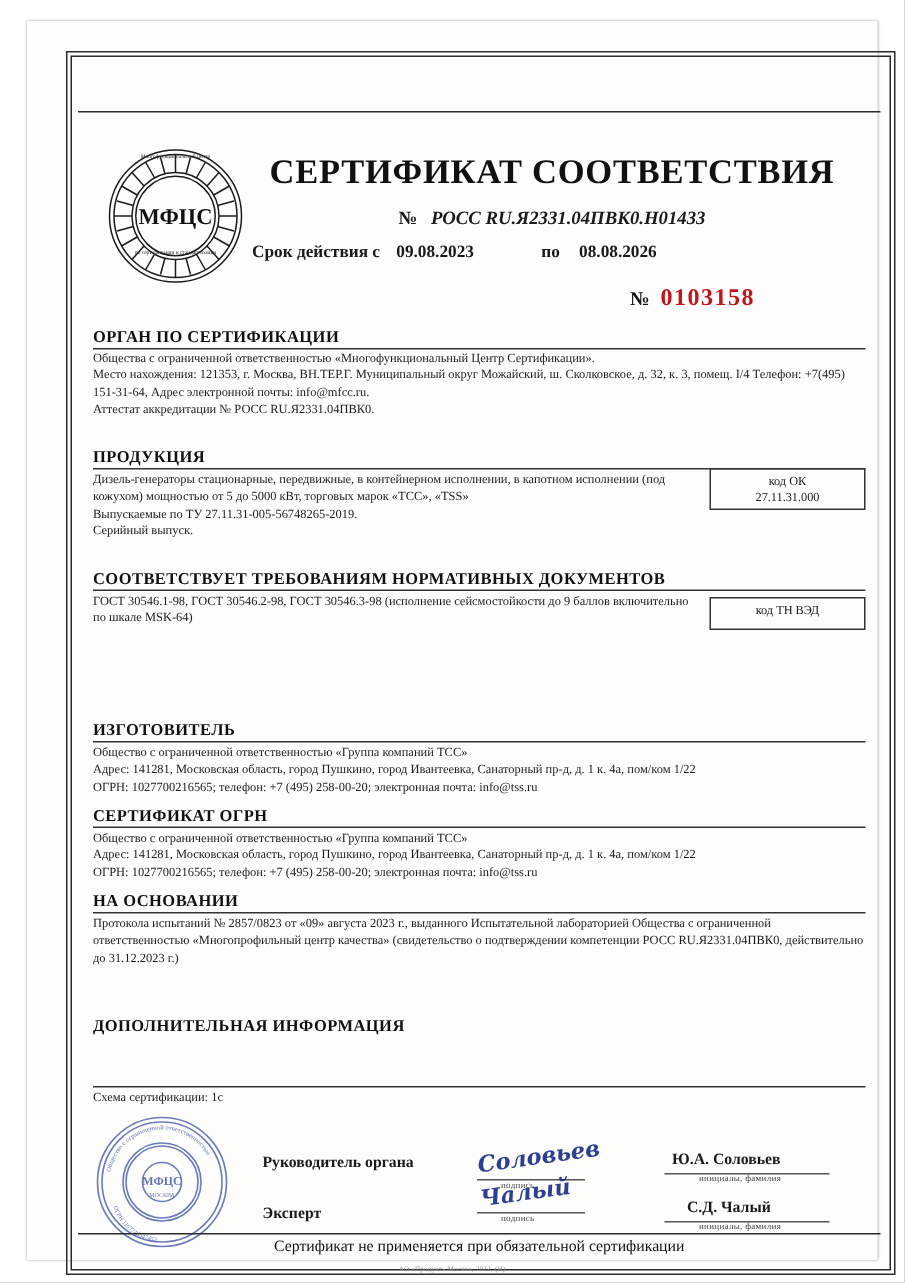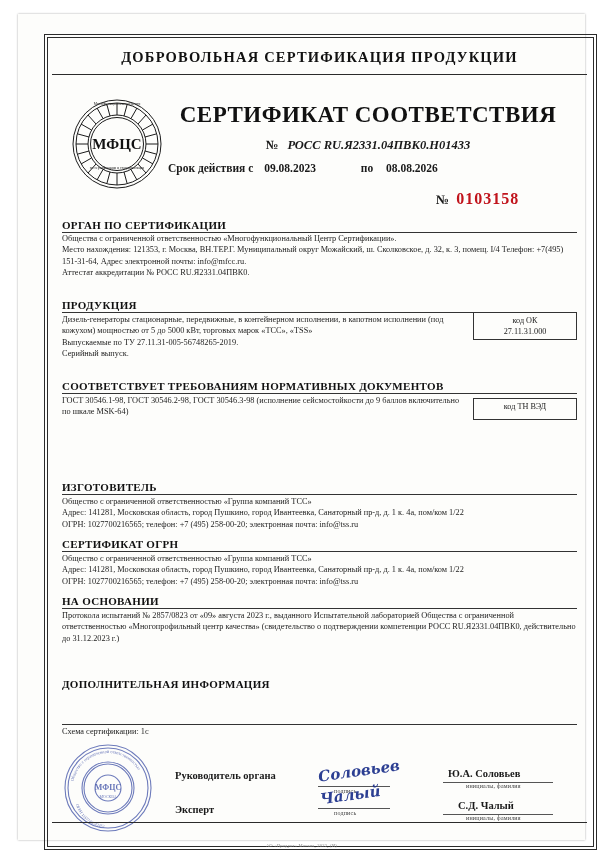--- a/index.html
+++ b/index.html
@@ -95,21 +95,21 @@
     width: 400px;
     font-size: 11.5px;
     font-weight: bold;
   }
   .validity .lbl { display:inline-block; }
   .validity .d1 { display:inline-block; margin-left: 8px; font-weight:bold; }
   .validity .po { display:inline-block; margin-left: 42px; }
   .validity .d2 { display:inline-block; margin-left: 10px; }
   .blank-num {
     position: absolute;
-    left: 418px;
+    left: 402px;
     top: 176px;
     font-size: 13px;
     font-weight: bold;
   }
   .blank-num .red {
     color: #c1141c;
     font-size: 16px;
     letter-spacing: 1px;
     margin-left: 4px;
   }
@@ -226,21 +226,20 @@
 </style>
 </head>
 <body>
 
 <div class="page">
   <div class="sheet">
 
     <div class="border-outer"></div>
     <div class="border-inner"></div>
 
-    <div class="banner">ДОБРОВОЛЬНАЯ СЕРТИФИКАЦИЯ ПРОДУКЦИИ</div>
     <div class="banner-rule"></div>
 
     <div class="emblem">
       <svg width="92" height="92" viewBox="0 0 92 92">
         <g fill="none" stroke="#1b1b1b" stroke-width="1">
           <circle cx="46" cy="46" r="44"></circle>
           <circle cx="46" cy="46" r="41"></circle>
           <circle cx="46" cy="46" r="29"></circle>
           <circle cx="46" cy="46" r="26.5"></circle>
         </g>
@@ -380,16 +379,17 @@
 
     <div class="sign-label" style="left:157px; top:790px;">Эксперт</div>
     <div class="sign-line" style="left:300px; top:794px; width:72px;"></div>
     <div class="sign-cap" style="left:316px; top:796px;">подпись</div>
     <div class="scribble" style="left:302px; top:772px; font-size:15px;">Чалый</div>
     <div class="sign-name" style="left:440px; top:786px;">С.Д. Чалый</div>
     <div class="sign-line" style="left:425px; top:800px; width:110px;"></div>
     <div class="sign-cap" style="left:448px; top:801px;">инициалы, фамилия</div>
 
     <div class="footer-rule"></div>
+    <div class="footer-note">Сертификат не применяется при обязательной сертификации</div>
   </div>
 
   <div class="tiny-print">АО «Продукт» Москва, 2022, (И)</div>
 </div>
 
 </body></html>

